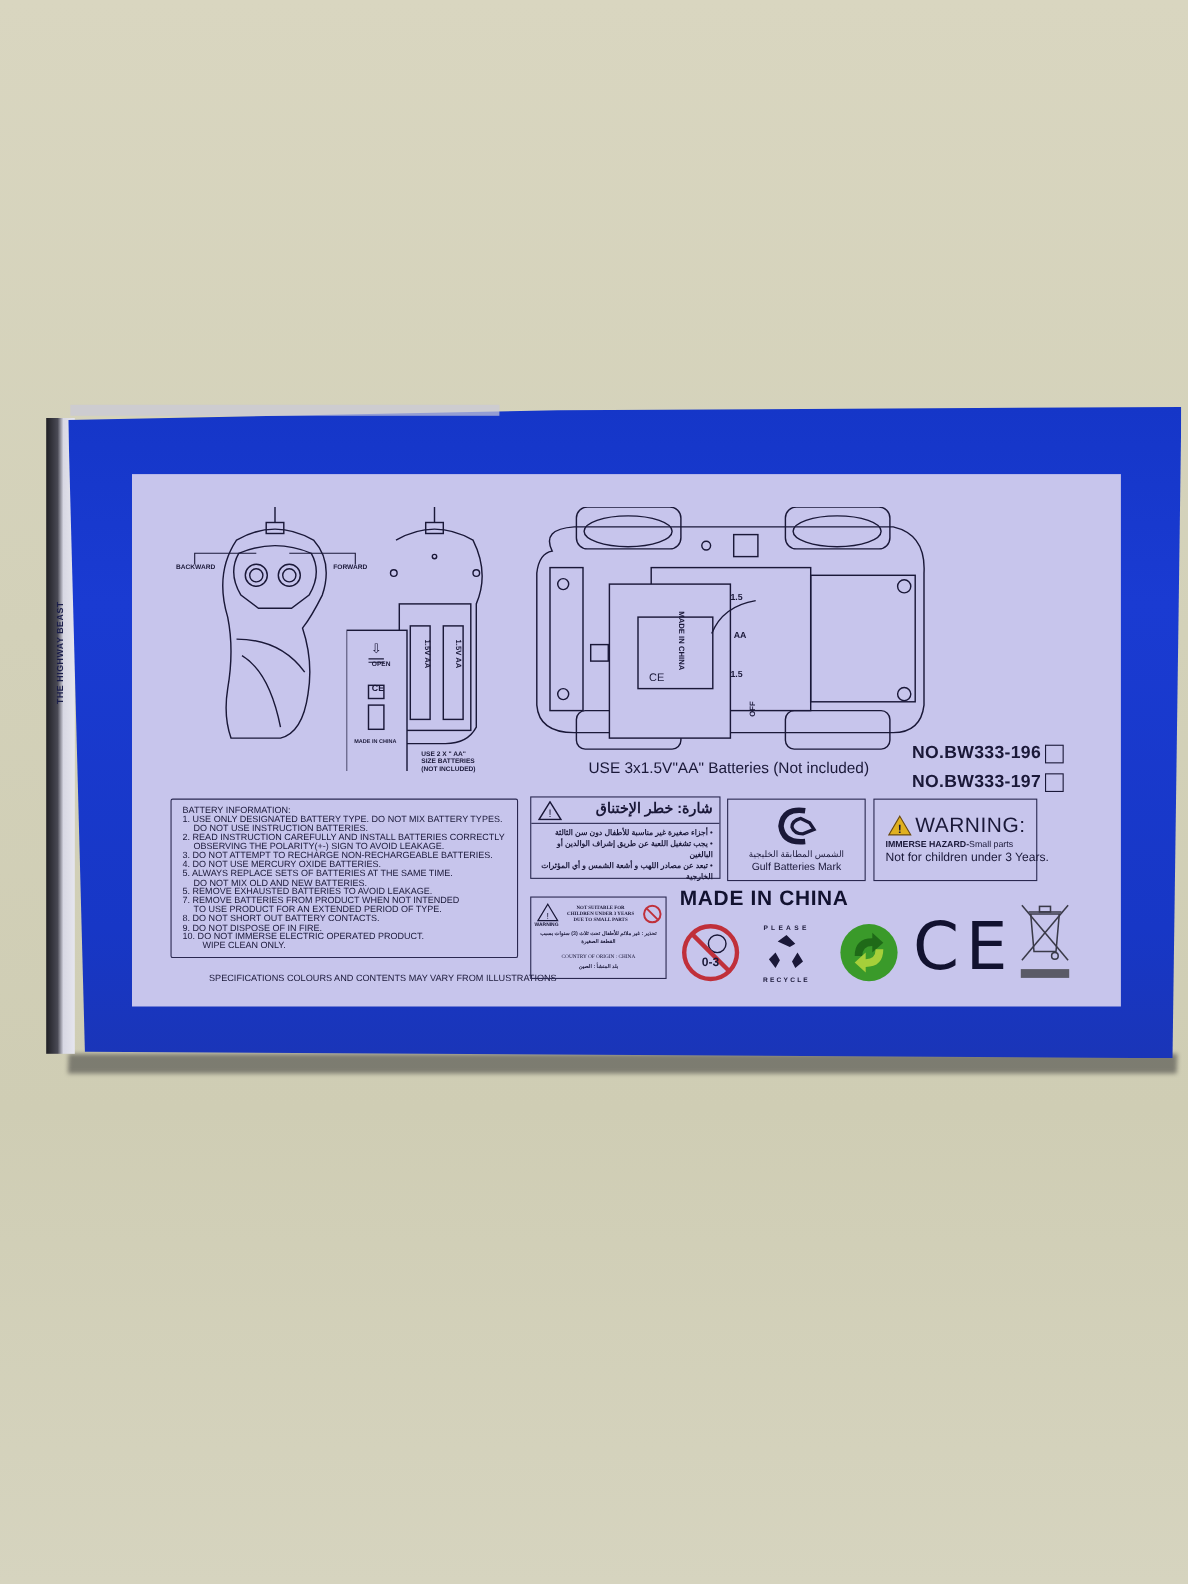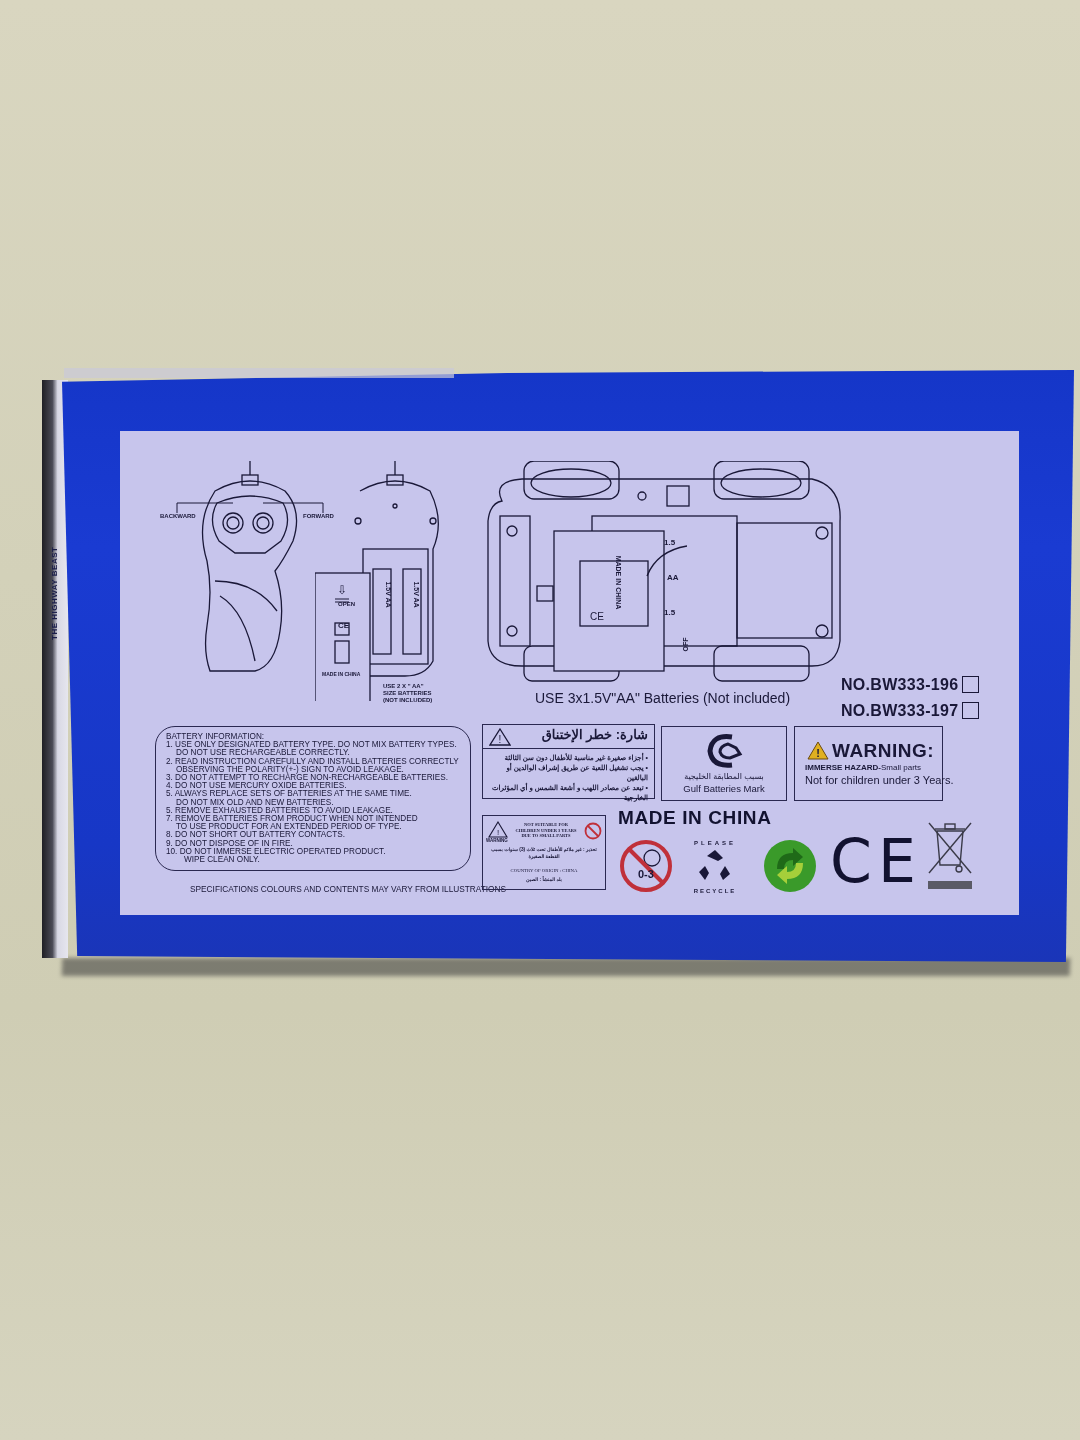--- a/index.html
+++ b/index.html
@@ -15,28 +15,28 @@
     clip-path:polygon(0 2%,44% 0.5%,100% 0,99.2% 100%,1.5% 99%);}
   .box-tear{position:absolute;left:64px;top:368px;width:390px;height:10px;background:#c9c9d8;opacity:.7;}
   .label{position:absolute;left:120px;top:431px;width:899px;height:484px;background:#c7c5ec;
     color:#1a1838;}
   .label *{box-sizing:border-box;}
   .abs{position:absolute;}
   
   svg{position:absolute;}
   .tiny{font-size:6px;font-weight:bold;}
   .caption{font-size:14px;color:#1a1838;}
-  .model{font-size:16px;font-weight:bold;letter-spacing:.3px;display:flex;align-items:flex-start;gap:2px;margin-left:12px;}
+  .model{font-size:16px;font-weight:bold;letter-spacing:.3px;display:flex;align-items:center;gap:2px;}
   .chk{display:inline-block;width:17px;height:17px;border:1.5px solid #1a1838;margin-left:2px;}
-  .battery-box{border:1.5px solid #2a2850;border-radius:20px;padding:6px 10px;font-size:8.2px;line-height:8.2px;color:#1a1838;}
+  .battery-box{border:1.5px solid #2a2850;border-radius:2px;padding:6px 10px;font-size:8.2px;line-height:8.2px;color:#1a1838;}
   .battery-box div{white-space:nowrap;}
   .spec{font-size:8.3px;color:#1a1838;margin-left:33px;}
   .framed{border:1.5px solid #2a2850;}
   .made{font-size:19px;font-weight:900;letter-spacing:.6px;color:#121230;}
-  .warn-title{font-size:19px;font-weight:bold;color:#1a1838;letter-spacing:.5px;}
+  .warn-title{font-size:19px;font-weight:normal;color:#1a1838;letter-spacing:.5px;}
   .arabic{direction:rtl;font-size:7px;font-weight:bold;color:#1a1838;line-height:10px;}
 </style>
 </head>
 <body>
 
 <div class="box-shadow"></div>
 <div class="box-side"></div>
 <div class="side-text">
     <span>THE HIGHWAY BEAST</span>
   </div>
@@ -133,21 +133,21 @@
       <span class="chk"></span>
   </div>
   <div class="abs model" style="left:709px;top:271px">
     <span>NO.BW333-197</span>
       <span class="chk"></span>
   </div>
 
   <div class="abs battery-box" style="left:35px;top:295px;width:316px;height:145px">
     <div>BATTERY INFORMATION:</div>
     <div>1. USE ONLY DESIGNATED BATTERY TYPE. DO NOT MIX BATTERY TYPES.</div>
-    <div style="padding-left:10px">    DO NOT USE RECHARGEABLE CORRECTLY.</div>
+    <div style="padding-left:10px">    DO NOT USE INSTRUCTION BATTERIES.</div>
     <div>2. READ INSTRUCTION CAREFULLY AND INSTALL BATTERIES CORRECTLY</div>
     <div style="padding-left:10px">    OBSERVING THE POLARITY(+-) SIGN TO AVOID LEAKAGE.</div>
     <div>3. DO NOT ATTEMPT TO RECHARGE NON-RECHARGEABLE BATTERIES.</div>
     <div>4. DO NOT USE MERCURY OXIDE BATTERIES.</div>
     <div>5. ALWAYS REPLACE SETS OF BATTERIES AT THE SAME TIME.</div>
     <div style="padding-left:10px">    DO NOT MIX OLD AND NEW BATTERIES.</div>
     <div>5. REMOVE EXHAUSTED BATTERIES TO AVOID LEAKAGE.</div>
     <div>7. REMOVE BATTERIES FROM PRODUCT WHEN NOT INTENDED</div>
     <div style="padding-left:10px">    TO USE PRODUCT FOR AN EXTENDED PERIOD OF TYPE.</div>
     <div>8. DO NOT SHORT OUT BATTERY CONTACTS.</div>
@@ -169,21 +169,21 @@
       <div>• يجب تشغيل اللعبة عن طريق إشراف الوالدين أو البالغين</div>
       <div>• تبعد عن مصادر اللهب و أشعة الشمس و أي المؤثرات الخارجية</div>
     </div>
   </div>
 
   <div class="abs framed" style="left:541px;top:295px;width:126px;height:75px;text-align:center">
     <svg style="left:40px;top:5px" width="46" height="38" viewBox="0 0 46 38">
       <path d="M30,5 Q10,2 8,19 Q10,35 30,33" fill="none" stroke="#1a1838" stroke-width="5"></path>
       <path d="M26,12 Q18,14 18,20 Q20,26 28,26 L38,22 L34,16 Z" fill="none" stroke="#1a1838" stroke-width="3"></path>
     </svg>
-    <div class="abs" style="left:0;width:100%;top:45px;font-size:8px;direction:rtl;color:#1a1838">بسبب المطابقة الخليجية</div>
+    <div class="abs" style="left:0;width:100%;top:45px;font-size:8px;direction:rtl;color:#1a1838">الشمس المطابقة الخليجية</div>
     <div class="abs" style="left:0;width:100%;top:56px;font-size:9.5px;color:#1a1838">Gulf Batteries Mark</div>
   </div>
 
   <div class="abs framed" style="left:674px;top:295px;width:149px;height:75px">
     <svg style="left:12px;top:14px" width="22" height="19">
         <polygon points="11,1 21,18 1,18" fill="#e0b020" stroke="#6a4a10" stroke-width="1"></polygon>
         <text x="11" y="16" font-size="11" font-weight="bold" text-anchor="middle" fill="#1a1838">!</text>
       </svg>
     <div class="abs warn-title" style="left:37px;top:13px">WARNING:</div>
     <div class="abs" style="left:10px;top:36px;font-size:8px;white-space:nowrap;color:#1a1838">

